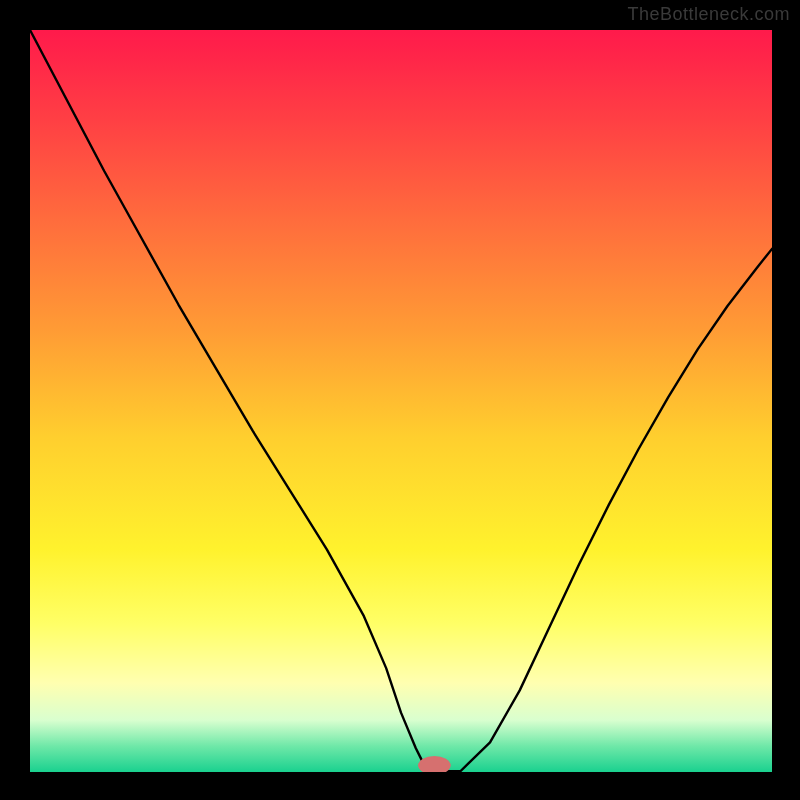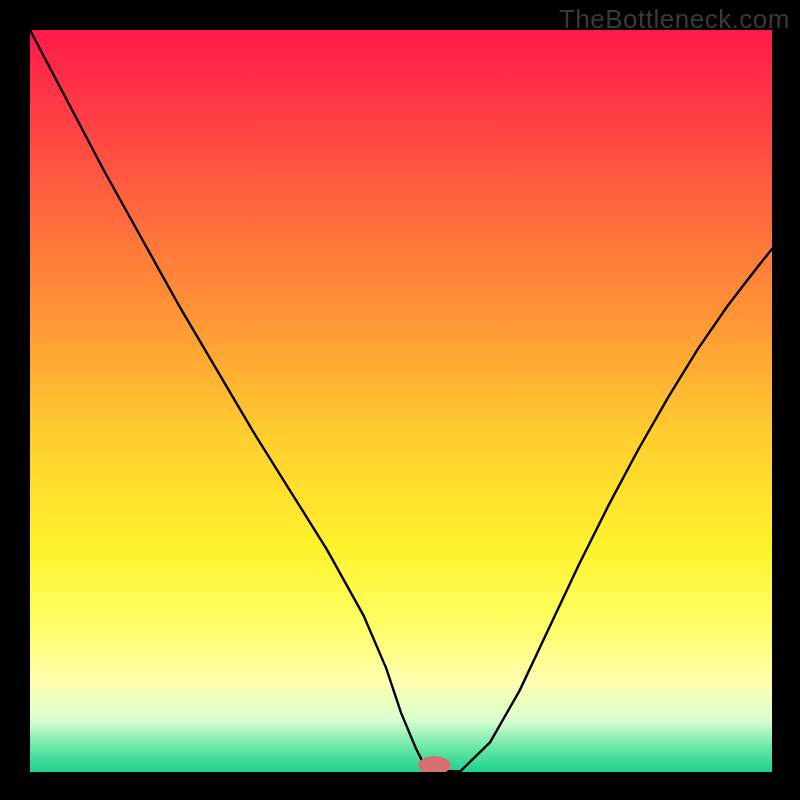--- a/index.html
+++ b/index.html
@@ -15,21 +15,21 @@
     position: absolute;
     left: 0; top: 0;
     width: 800px; height: 800px;
     background: #000;
   }
   .watermark {
     position: absolute;
     top: 4px;
     right: 10px;
     color: #3a3a3a;
-    font-size: 26px;
+    font-size: 18px;
     font-weight: 500;
     letter-spacing: 0.5px;
     z-index: 10;
   }
   .plot {
     position: absolute;
     left: 30px;
     top: 30px;
     width: 742px;
     height: 742px;

